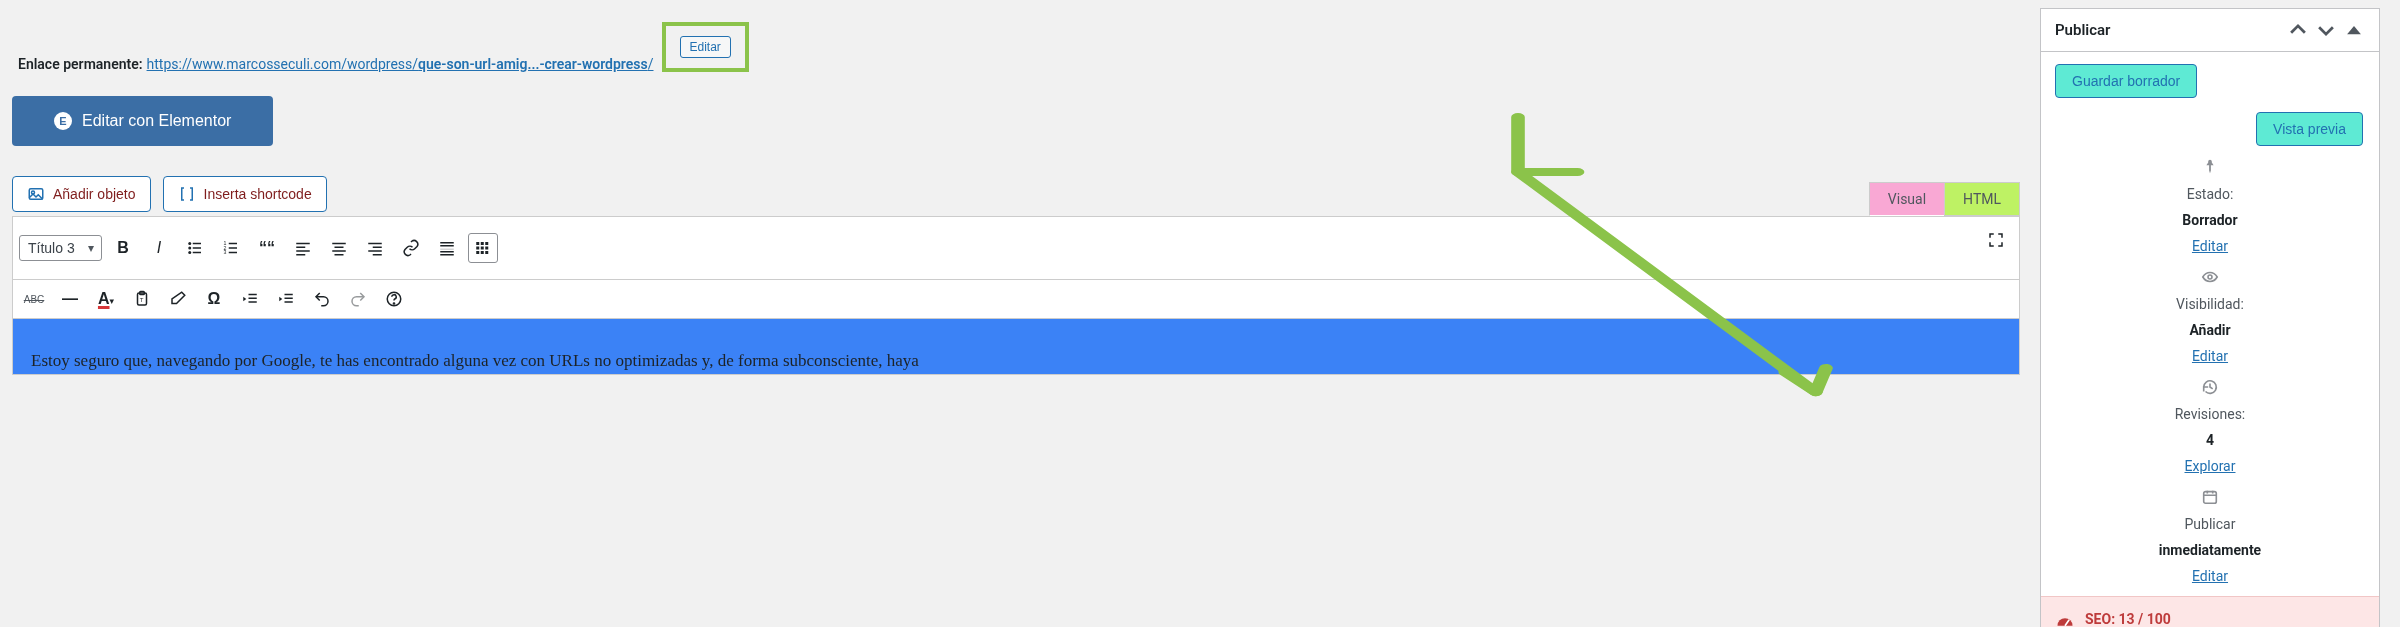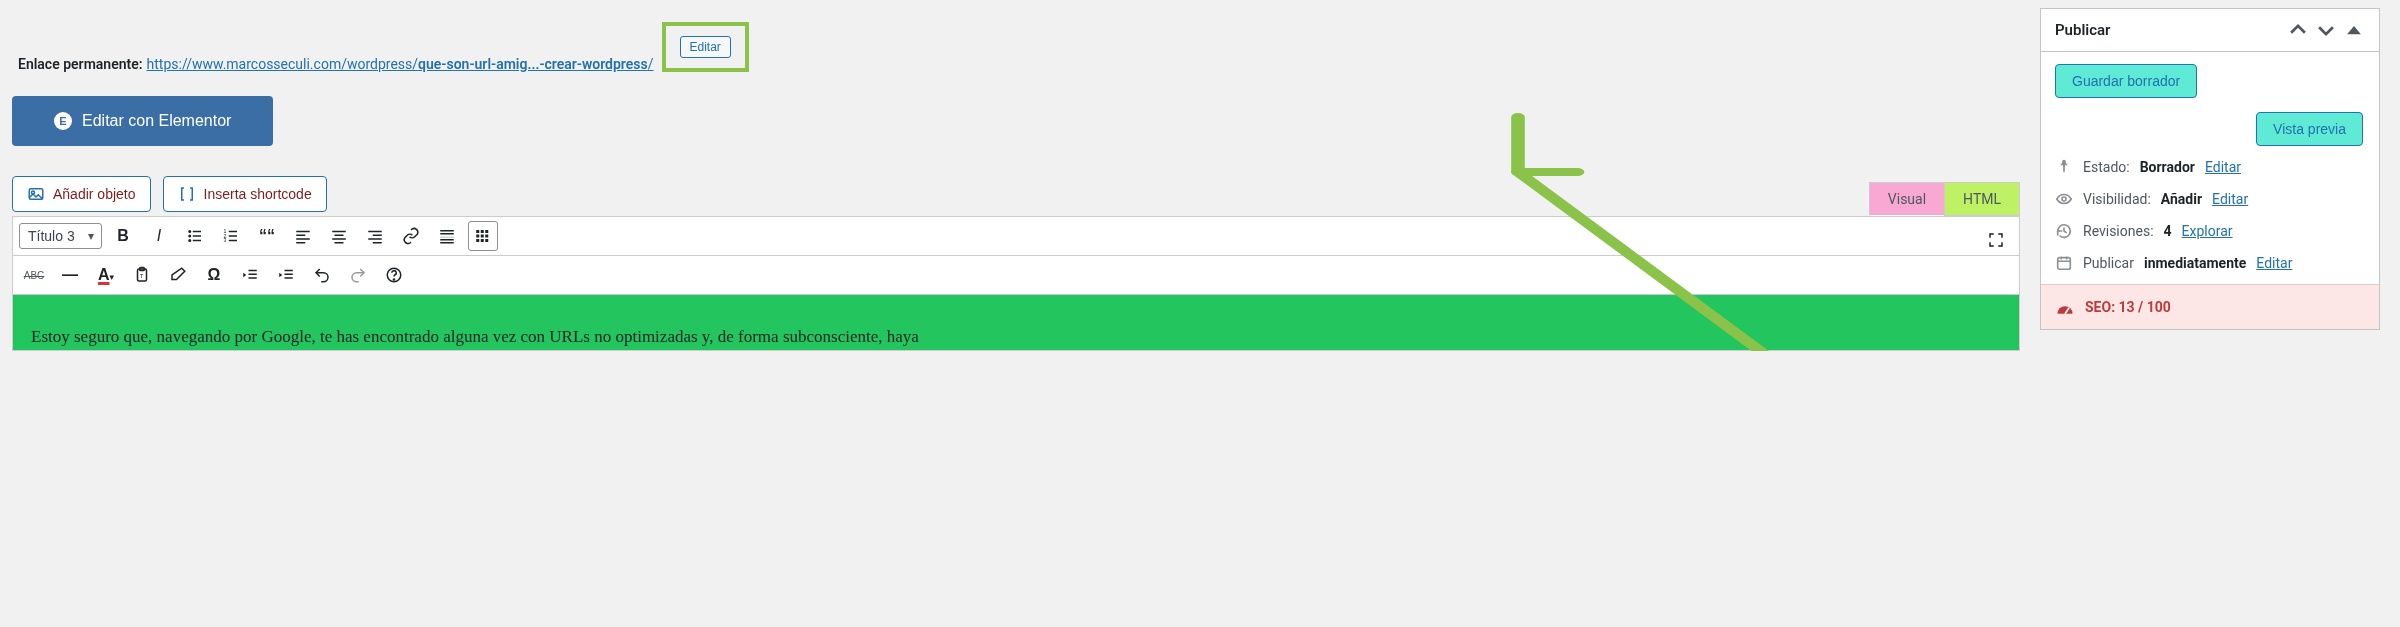--- a/index.html
+++ b/index.html
@@ -119,21 +119,21 @@
     margin-left: -1px;
     cursor: pointer;
   }
   .editor-tab.active {
     background: #f9a8d4;
     border-bottom-color: #fff;
   }
   .toolbar {
     background: #fff;
     border: 1px solid #ccc;
-    padding: 4px 6px;
+    padding: 16px 6px;
     display: flex;
     align-items: center;
     gap: 6px;
     flex-wrap: wrap;
     position: relative;
   }
   .toolbar select {
     font-size: 14px;
     padding: 4px 26px 4px 8px;
     border: 1px solid #8c8f94;
@@ -179,21 +179,21 @@
     align-items: center;
     gap: 6px;
   }
   .small-lbl {
     font-size: 10px;
     text-decoration: line-through;
     color: #50575e;
     padding: 0 4px;
   }
   .content-area {
-    background: #22c55e;
+    background: #3b82f6;
     border: 1px solid #ccc;
     border-top: none;
     padding: 28px 18px 0;
     font-family: Georgia, "Times New Roman", serif;
     font-size: 17px;
     color: #1d2327;
     line-height: 1.6;
     min-height: 36px;
     overflow: hidden;
   }
@@ -251,21 +251,21 @@
     align-items: flex-end;
   }
   .info-list {
     margin-top: 12px;
     display: flex;
     flex-direction: column;
     gap: 14px;
     font-size: 14px;
     color: #50575e;
   }
-  .info-row { display: flex; align-items: center; gap: 10px; }
+  .info-row { display: flex; align-items: center; gap: 10px; flex-direction: column; }
   .info-row .icon { width: 18px; color: #8c8f94; display:inline-flex; }
   .info-row .val { color: #50575e; }
   .info-row .strong { font-weight: 700; color: #1d2327; }
   .info-row a { color: #2271b1; text-decoration: underline; }
   .seo-bar {
     background: #fde6e6;
     border-top: 1px solid #f1c6c6;
     padding: 12px 14px;
     display: flex;
     align-items: center;

